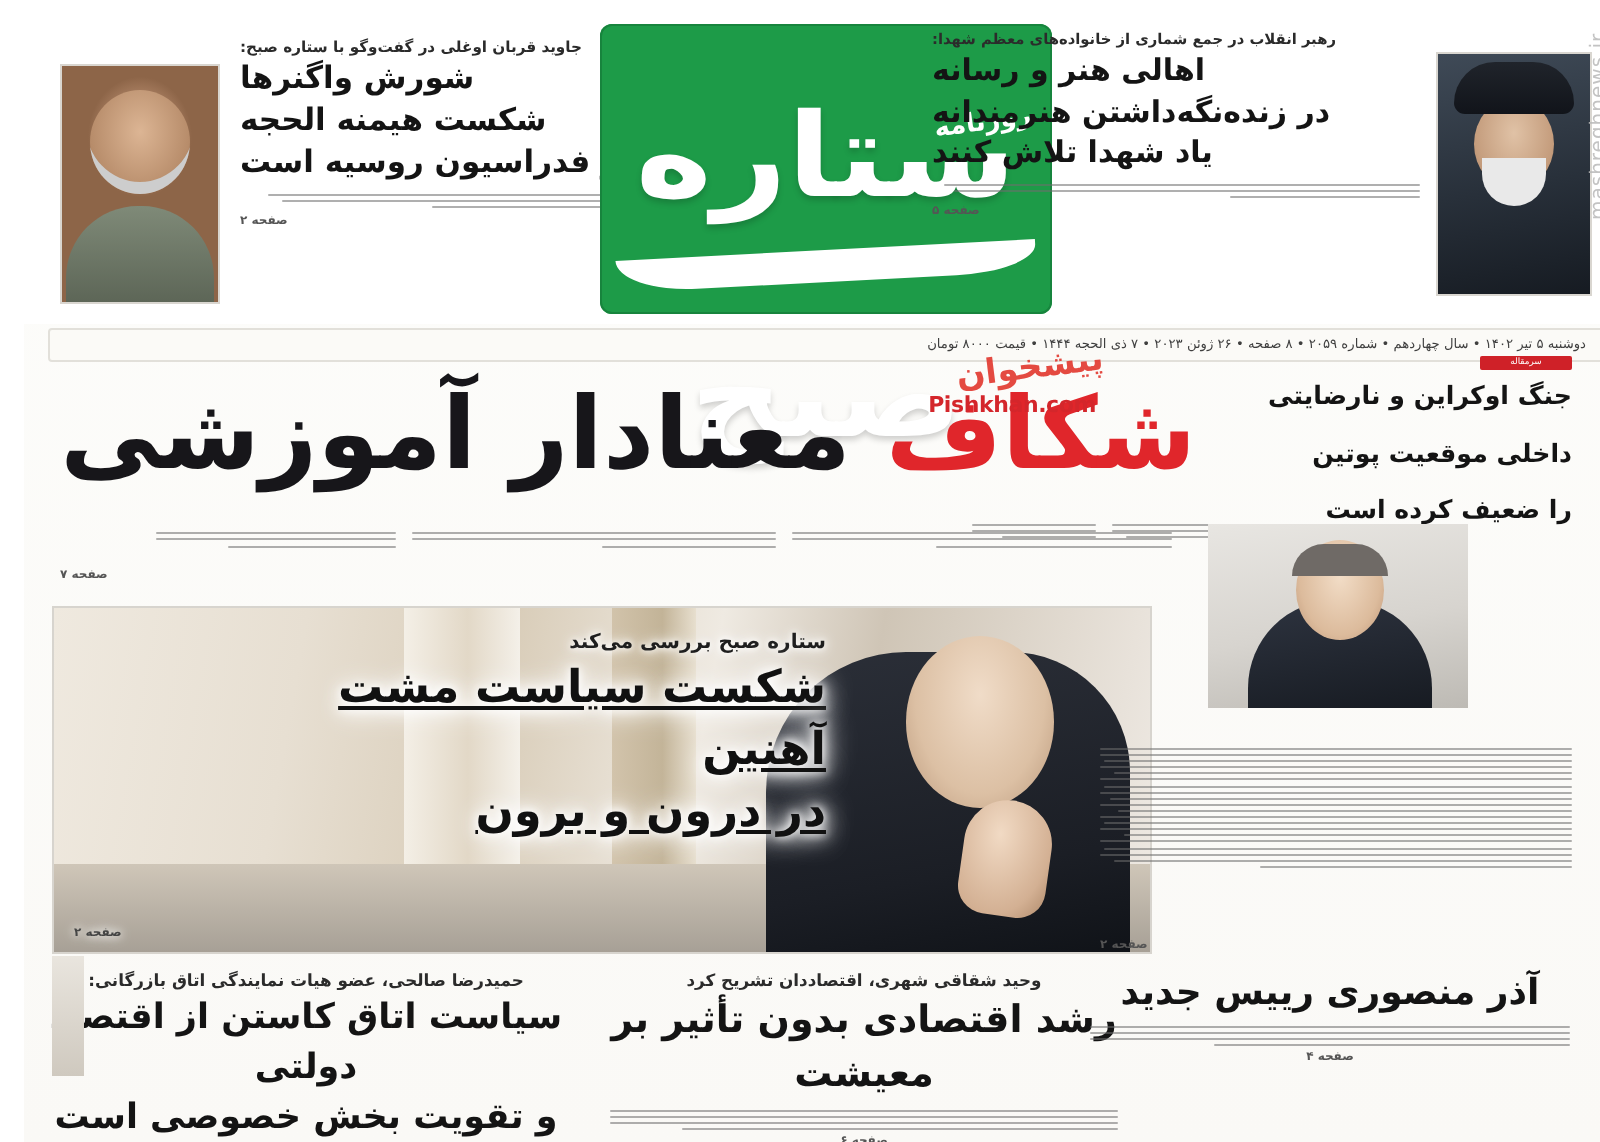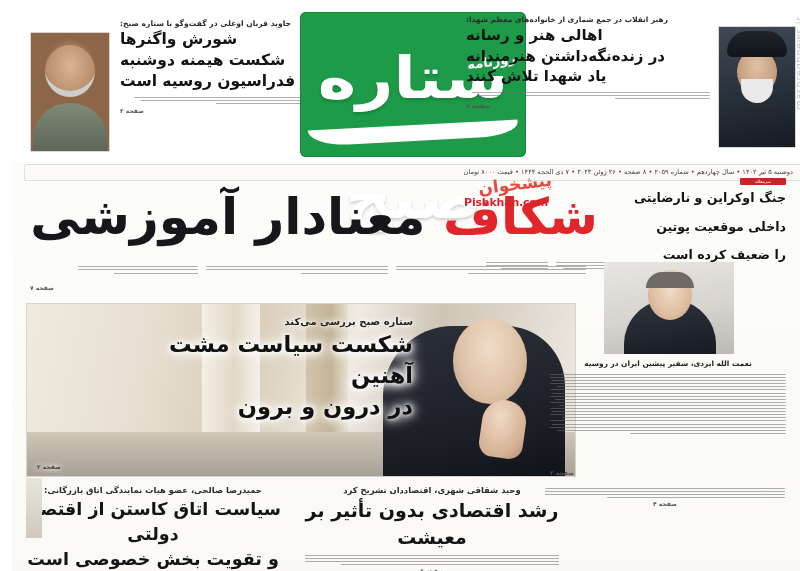--- a/index.html
+++ b/index.html
@@ -182,21 +182,21 @@
   }
   #putin .hand{
     position:absolute;right:50px;bottom:18px;width:44px;height:58px;border-radius:22px 22px 14px 14px;
     background:radial-gradient(ellipse at 40% 30%,#f1dac4,#d3b093 70%,#b08b6c);
     transform:rotate(8deg);
   }
   #putin .txt{position:absolute;right:162px;top:10px;width:300px;text-align:right;}
   #putin .kicker{font-size:10px;line-height:15px;color:#1e1e1e;
      text-shadow:0 0 3px #fff,0 0 6px #fff,0 0 9px #fff;}
   #putin .hl{font-size:22.5px;line-height:31px;color:#111;
-     text-shadow:0 0 4px #fff,0 0 8px #fff,0 0 12px #fff,0 0 16px #fff;}
+     text-shadow:0 0 4px #fff,0 0 8px #fff,0 0 12px #fff,0 0 16px #fff;text-decoration:underline;}
   #putin .pg{position:absolute;left:10px;bottom:6px;font-size:6px;color:#444;
      text-shadow:0 0 4px #fff,0 0 7px #fff;}
 
   
   #right-col{right:14px;top:262px;width:236px;height:212px;}
   #right-col .photo{
     position:absolute;right:52px;top:0;width:130px;height:92px;overflow:hidden;
     background:linear-gradient(170deg,#e8e6e2 0%,#d7d4cf 55%,#bdbab4 100%);
   }
   #right-col .photo .suit{
@@ -245,21 +245,21 @@
 
 <div class="page">
 
   <div class="abs" id="top-band">
 
     <div class="abs" id="left-feature">
       <div class="photo"></div>
       <div class="txt">
         <div class="kicker">جاوید قربان اوغلی در گفت‌وگو با ستاره صبح:</div>
         <div class="hl">شورش واگنرها</div>
-        <div class="hl">شکست هیمنه دوشنبه</div>
+        <div class="hl">شکست هیمنه الحجه</div>
         <div class="hl">و فدراسیون روسیه است</div>
         <div class="microlines" style="margin-top:5px;width:178px;">
           <i style="width:100%"></i>
             <i style="width:96%"></i>
             <i style="width:54%"></i>
         </div>
         <div class="pg" style="font-size:6px;margin-top:3px;text-align:left;">صفحه ۲</div>
       </div>
     </div>
 
@@ -372,21 +372,20 @@
     </div>
     <div class="pg">صفحه ۲</div>
   </div>
 
   <div class="abs" id="right-col">
     <div class="photo">
       <div class="suit"></div>
       <div class="face"></div>
       <div class="hair"></div>
     </div>
-    <div class="cap">نعمت الله ایزدی، سفیر پیشین ایران در روسیه</div>
     <div class="body">
       <span class="microlines">
         <i style="width:100%"></i>
           <i style="width:100%"></i>
           <i style="width:99%"></i>
           <i style="width:100%"></i>
         <i style="width:97%"></i>
           <i style="width:100%"></i>
           <i style="width:99%"></i>
           <i style="width:100%"></i>
@@ -423,20 +422,21 @@
         <i style="width:100%"></i>
           <i style="width:100%"></i>
           <i style="width:100%"></i>
           <i style="width:86%"></i>
       </span>
     </div>
     <div class="pg">صفحه ۶</div>
   </div>
 
   <div class="bottom-item" id="b-right">
+    <div class="hl">آذر منصوری رییس جدید</div>
     <div class="body">
       <span class="microlines" style="width:240px;margin:0 auto;">
         <i style="width:100%"></i>
           <i style="width:100%"></i>
           <i style="width:100%"></i>
           <i style="width:74%"></i>
       </span>
     </div>
     <div class="pg">صفحه ۴</div>
   </div>

